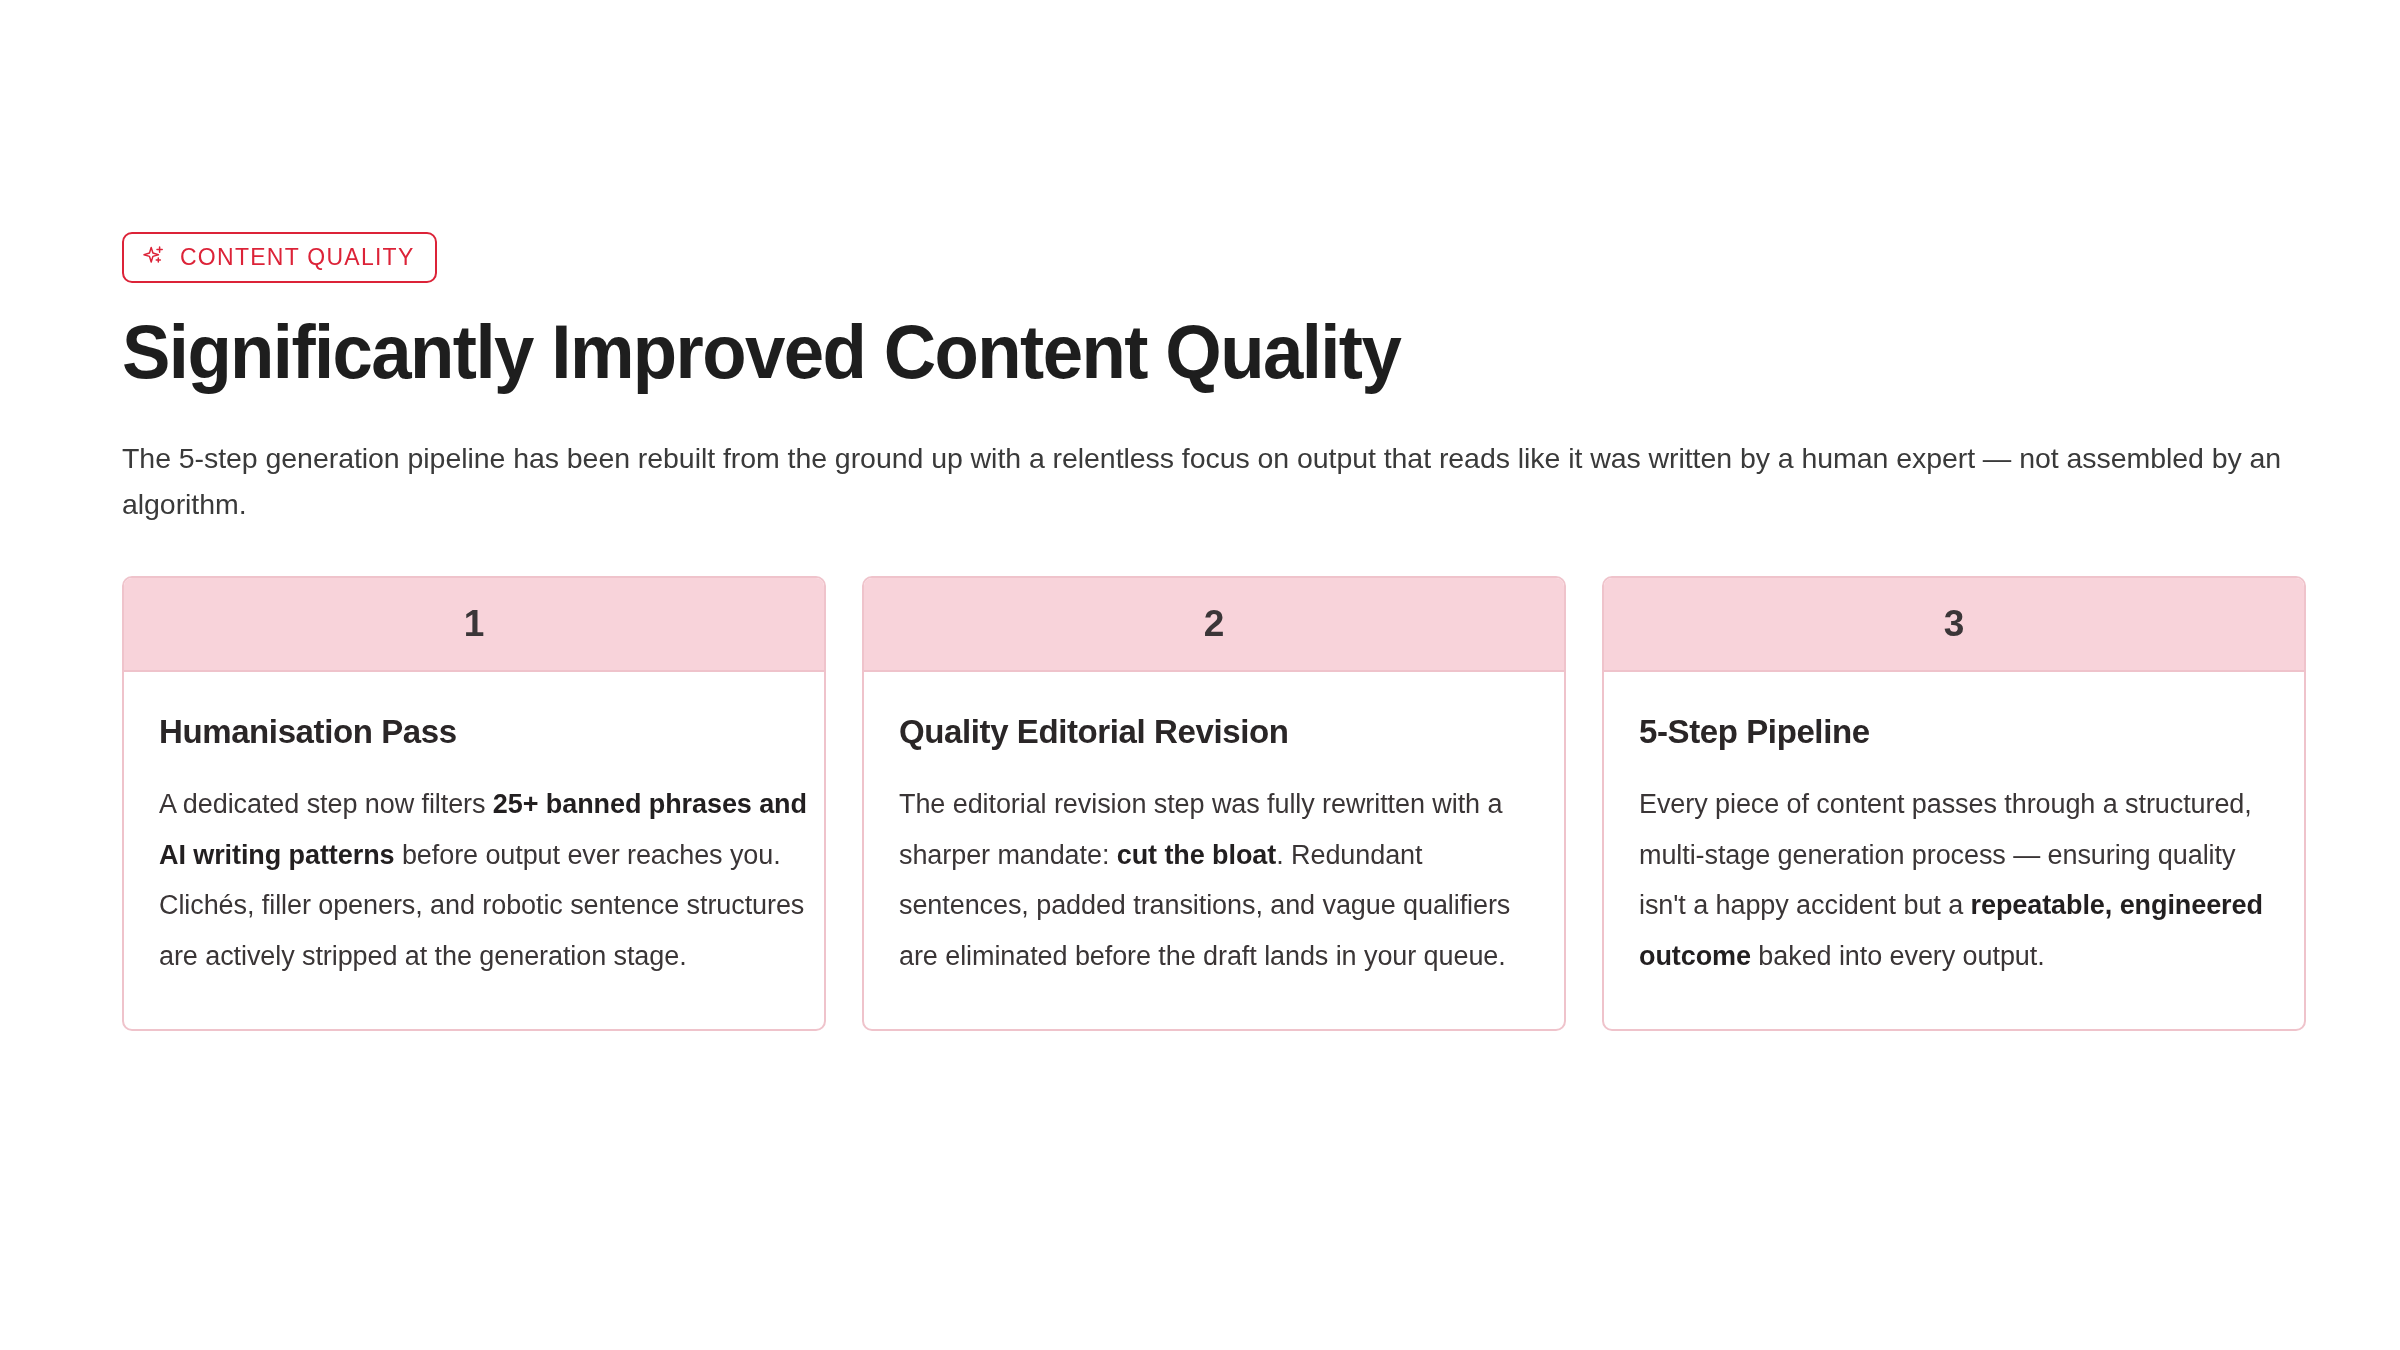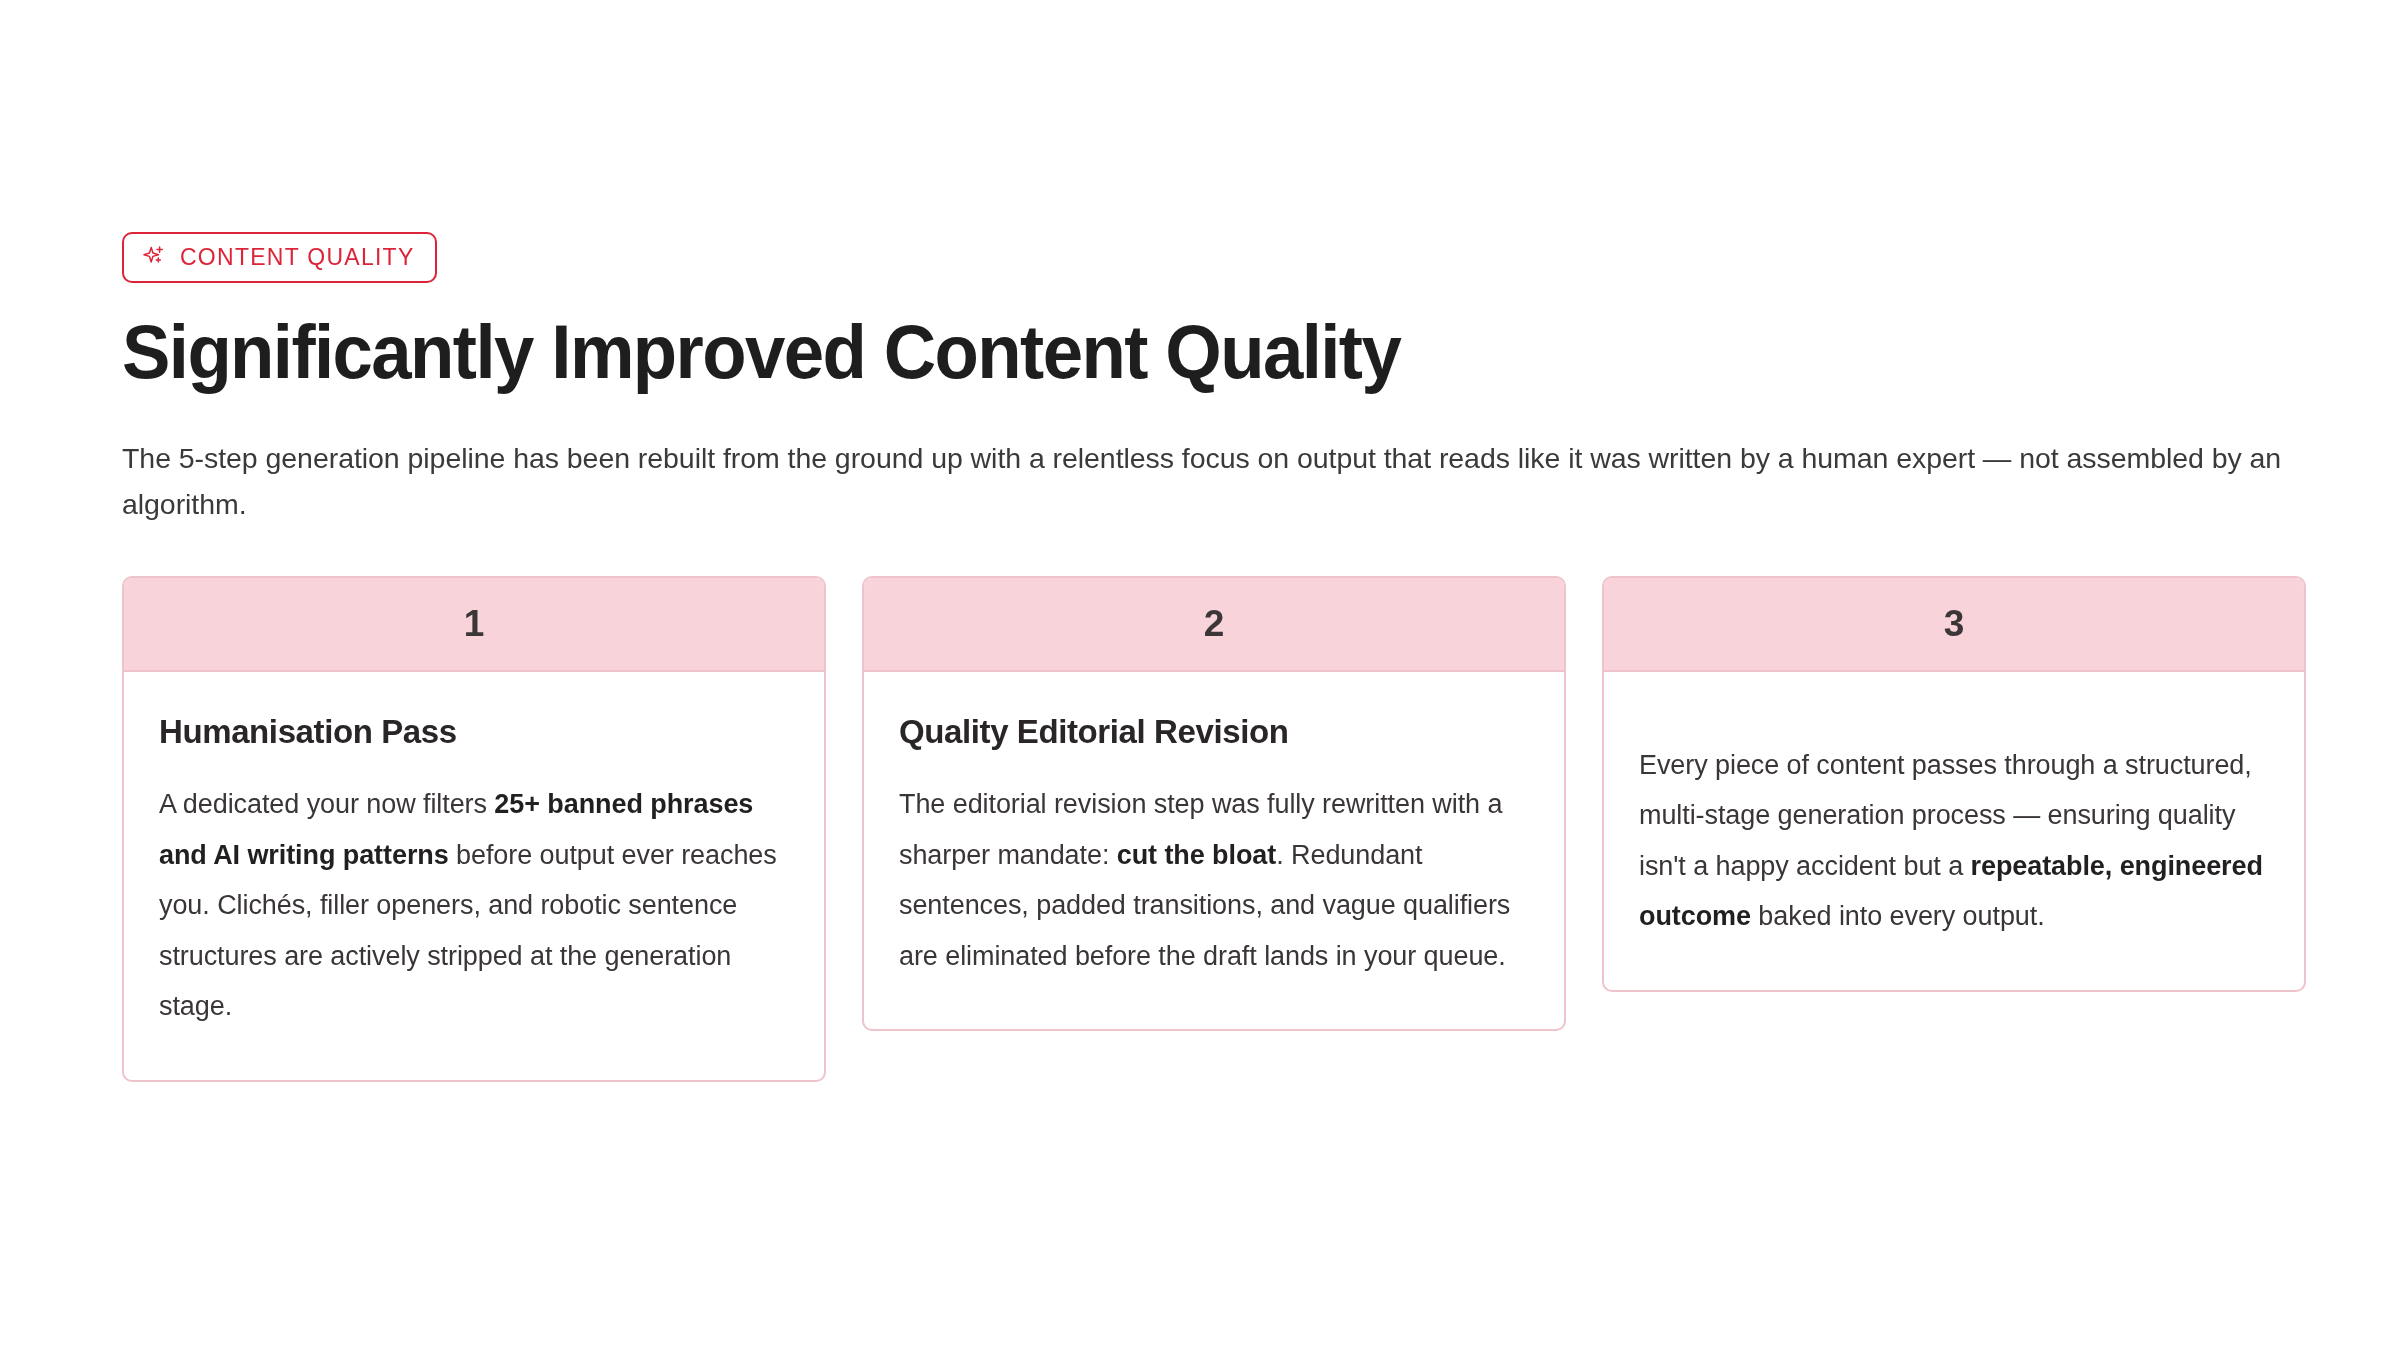--- a/index.html
+++ b/index.html
@@ -165,38 +165,39 @@
     <p class="lead">The 5-step generation pipeline has been rebuilt from the ground up with a relentless focus on output that reads like it was written by a human expert — not assembled by an algorithm.</p>
 
     <div class="cards">
 
       <div class="card">
         <div class="card-header">
           <span class="card-number">1</span>
         </div>
         <div class="card-body">
           <h2 class="card-title">Humanisation Pass</h2>
-          <p class="card-text"><span>A dedicated your now filters </span><b>25+ banned phrases and AI writing patterns</b><span> before output ever reaches you. Clichés, filler openers, and robotic sentence structures are actively stripped at the generation stage.</span></p>
+          <p class="card-text"><span>A dedicated step now filters </span><b>25+ banned phrases and AI writing patterns</b><span> before output ever reaches you. Clichés, filler openers, and robotic sentence structures are actively stripped at the generation stage.</span></p>
         </div>
       </div>
 
       <div class="card">
         <div class="card-header">
           <span class="card-number">2</span>
         </div>
         <div class="card-body">
           <h2 class="card-title">Quality Editorial Revision</h2>
           <p class="card-text"><span>The editorial revision step was fully rewritten with a sharper mandate: </span><b>cut the bloat</b><span>. Redundant sentences, padded transitions, and vague qualifiers are eliminated before the draft lands in your queue.</span></p>
         </div>
       </div>
 
       <div class="card">
         <div class="card-header">
           <span class="card-number">3</span>
         </div>
         <div class="card-body">
+          <h2 class="card-title">5-Step Pipeline</h2>
           <p class="card-text"><span>Every piece of content passes through a structured, multi-stage generation process — ensuring quality isn't a happy accident but a </span><b>repeatable, engineered outcome</b><span> baked into every output.</span></p>
         </div>
       </div>
 
     </div>
   </div>
 </div>
 
 </body></html>

